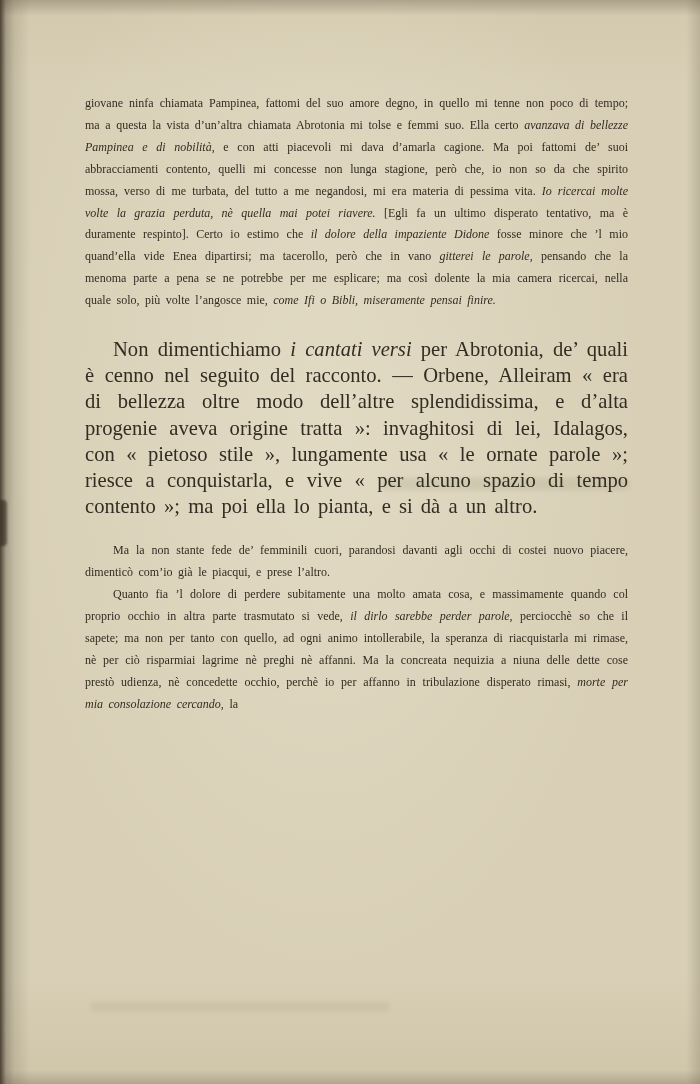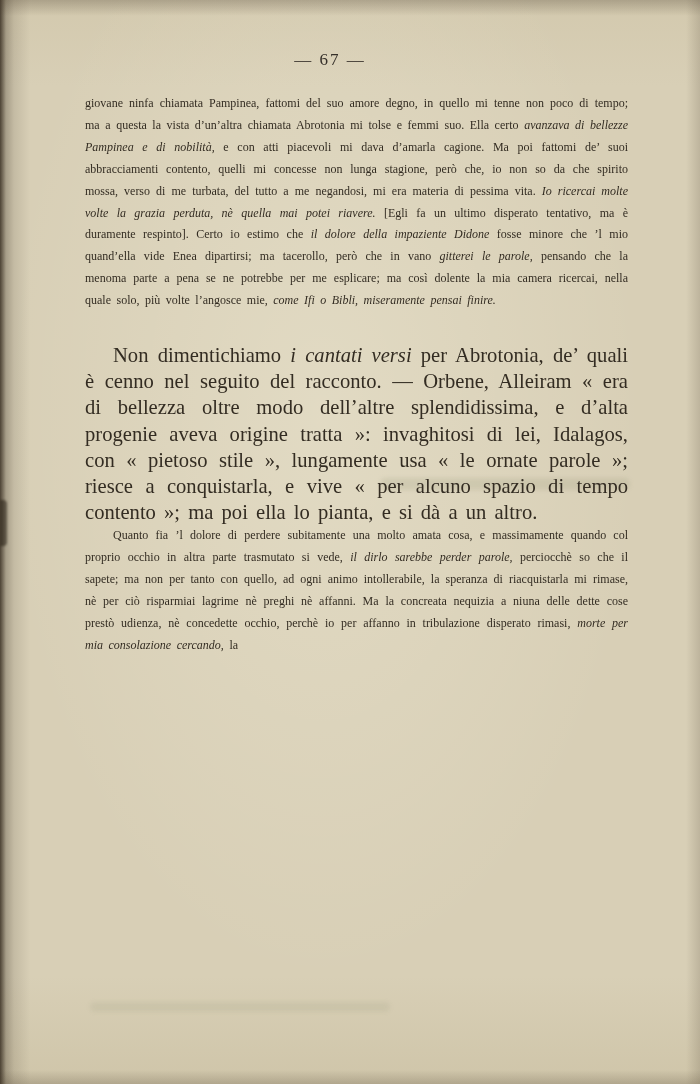--- a/index.html
+++ b/index.html
@@ -56,36 +56,36 @@
   }
   .text-block {
     position: absolute; left: 85px; top: 93px; width: 543px;
     text-align: justify;
     -webkit-hyphens: auto; hyphens: auto;
   }
   p { margin: 0; color: #332c22; }
   p.small { font-size: 12px; line-height: 21.9px; word-spacing: 2.5px; }
   p.large { font-size: 20.6px; line-height: 26.2px; word-spacing: 3px; }
   .indent { text-indent: 28px; }
-  .gap-lg { margin-top: 30px; }
+  .gap-lg { margin-top: 24px; }
   .gap-md { margin-top: 21px; }
   .it { font-style: italic; }
 </style>
 </head>
 <body>
 
 <div class="scan">
   <div class="binding"></div>
   <div class="edge-top"></div>
   <div class="edge-right"></div>
   <div class="edge-bottom"></div>
   <div class="ink-blot"></div>
   <div class="ghost-1"></div>
   <div class="ghost-2"></div>
 
-  <div class="page-number">— 67 —</div>
 
   <div class="text-block">
     <p class="small"><span>giovane ninfa chiamata Pampinea, fattomi del suo amore degno, in quello mi tenne non poco di tempo; ma a questa la vista d’un’altra chiamata Abrotonia mi tolse e femmi suo. Ella certo </span><span class="it">avanzava di bellezze Pampinea e di nobilità,</span><span> e con atti piacevoli mi dava d’amarla cagione. Ma poi fattomi de’ suoi abbracciamenti contento, quelli mi concesse non lunga stagione, però che, io non so da che spirito mossa, verso di me turbata, del tutto a me negandosi, mi era materia di pessima vita. </span><span class="it">Io ricercai molte volte la grazia perduta, nè quella mai potei riavere.</span><span> [Egli fa un ultimo disperato tentativo, ma è duramente respinto]. Certo io estimo che </span><span class="it">il dolore della impaziente Didone</span><span> fosse minore che ’l mio quand’ella vide Enea dipartirsi; ma tacerollo, però che in vano </span><span class="it">gitterei le parole,</span><span> pensando che la menoma parte a pena se ne potrebbe per me esplicare; ma così dolente la mia camera ricercai, nella quale solo, più volte l’angosce mie, </span><span class="it">come Ifi o Bibli, miseramente pensai finire.</span></p>
     <p class="large indent gap-lg"><span>Non dimentichiamo </span><span class="it">i cantati versi</span><span> per Abrotonia, de’ quali è cenno nel seguito del racconto. — Orbene, Alleiram « era di bellezza oltre modo dell’altre splendidissima, e d’alta progenie aveva origine tratta »: invaghitosi di lei, Idalagos, con « pietoso stile », lungamente usa « le ornate parole »; riesce a conquistarla, e vive « per alcuno spazio di tempo contento »; ma poi ella lo pianta, e si dà a un altro.</span></p>
+    <p class="small indent gap-md"><span>Ma la non stante fede de’ femminili cuori, parandosi davanti agli occhi di costei nuovo piacere, dimenticò com’io già le piacqui, e prese l’altro.</span></p>
     <p class="small indent"><span>Quanto fia ’l dolore di perdere subitamente una molto amata cosa, e massimamente quando col proprio occhio in altra parte trasmutato si vede, </span><span class="it">il dirlo sarebbe perder parole,</span><span> perciocchè so che il sapete; ma non per tanto con quello, ad ogni animo intollerabile, la speranza di riacquistarla mi rimase, nè per ciò risparmiai lagrime nè preghi nè affanni. Ma la concreata nequizia a niuna delle dette cose prestò udienza, nè concedette occhio, perchè io per affanno in tribulazione disperato rimasi, </span><span class="it">morte per mia consolazione cercando,</span><span> la</span></p>
   </div>
 </div>
 
 </body></html>

